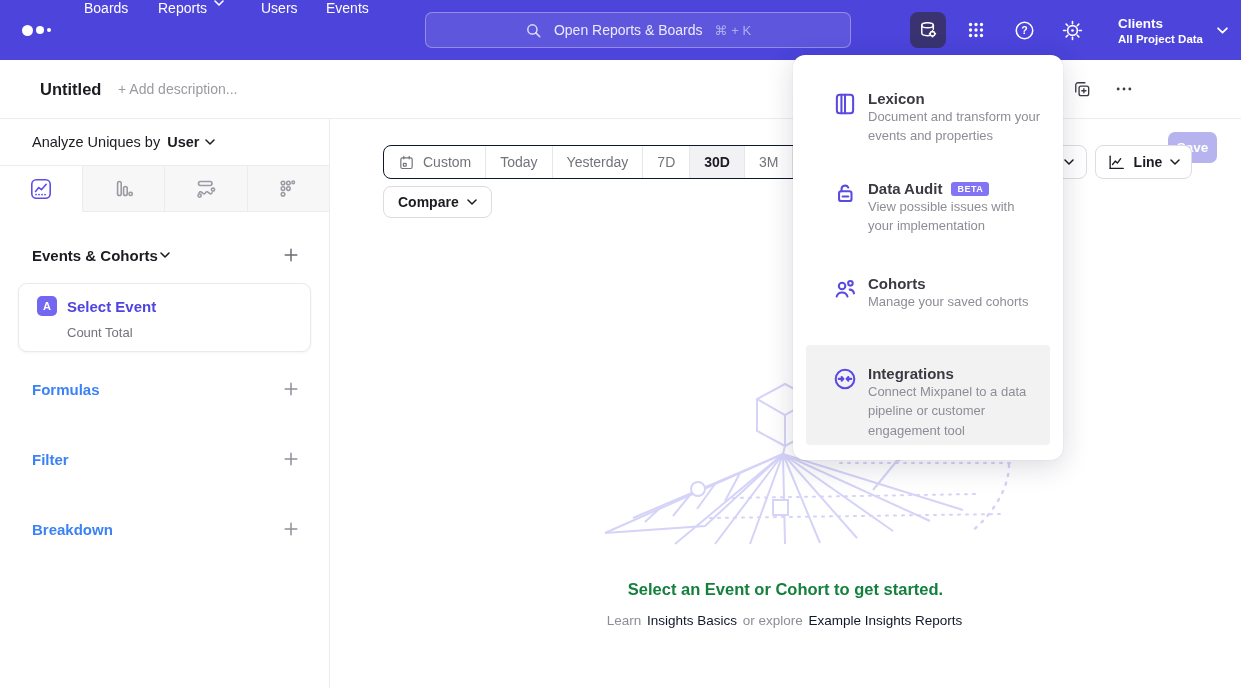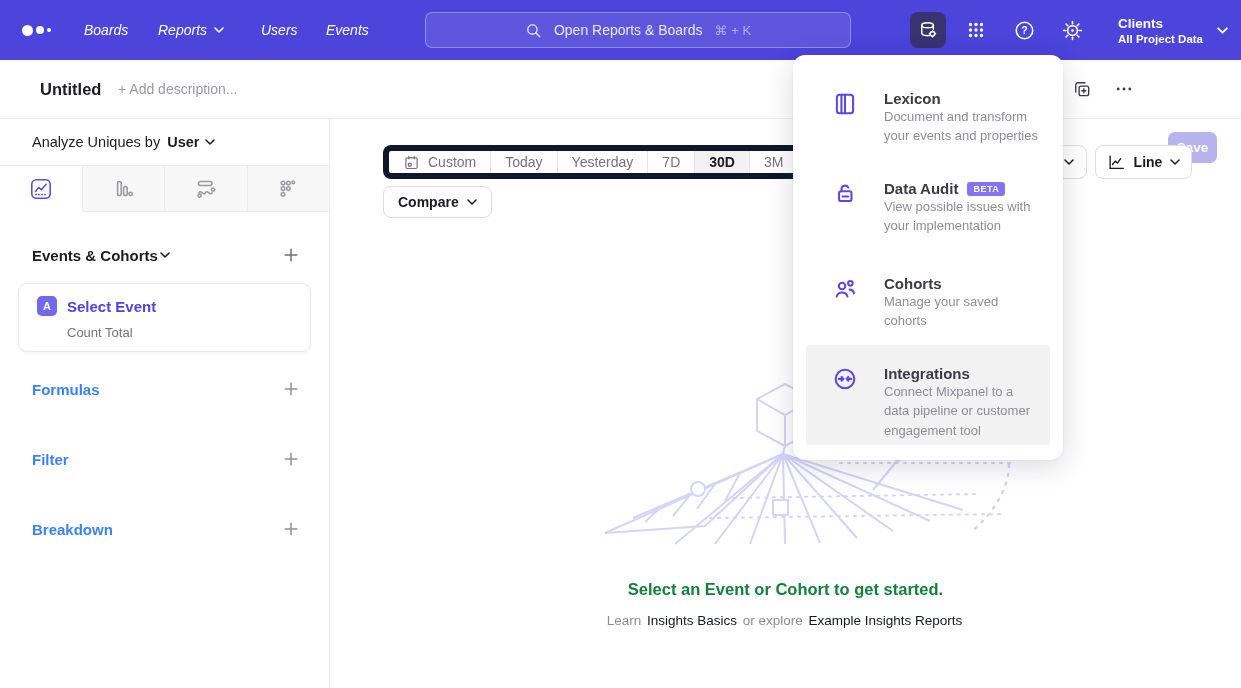--- a/index.html
+++ b/index.html
@@ -1,22 +1,22 @@
 <!DOCTYPE html>
 <html><head>
 <meta charset="utf-8">
 <style>
   * { margin:0; padding:0; box-sizing:border-box; }
   body { font-family:"Liberation Sans", sans-serif; background:#fff; }
   .app { position:relative; width:1241px; height:688px; background:#fff; overflow:hidden; }
 
   
   .navbar { position:absolute; left:0; top:0; width:100%; height:60px; background:#4c44db; z-index:10; }
-  .nav-link { position:absolute; top:0; height:60px; display:flex; align-items:center; gap:7px;
-              color:#fff; font-size:14px; font-weight:500; cursor:pointer;font-style:italic; }
+  .nav-link { position:absolute; top:0; height:60px; display:flex; gap:7px;
+              color:#fff; font-size:14px; font-weight:500; cursor:pointer; }
   .logo { position:absolute; left:22px; top:0; height:60px; display:flex; align-items:center; gap:3px; }
   .logo i { display:block; border-radius:50%; background:#fff; }
   .logo .d1{ width:11px; height:11px; } .logo .d2{ width:8px; height:8px; } .logo .d3{ width:4px; height:4px; }
   .searchbar { position:absolute; left:425px; top:12px; width:426px; height:36px;
                background:rgba(255,255,255,0.10); border:1px solid rgba(255,255,255,0.32);
                border-radius:7px; display:flex; align-items:center; justify-content:center; gap:12px;
                color:rgba(255,255,255,0.88); font-size:14px; cursor:text; }
   .searchbar .shortcut { color:rgba(255,255,255,0.5); font-size:13px; }
   .nav-iconbtn { position:absolute; top:12px; width:36px; height:36px; border-radius:8px;
                  display:flex; align-items:center; justify-content:center; color:#fff; cursor:pointer; }
@@ -53,21 +53,21 @@
   .event-card { position:absolute; left:18px; top:164px; width:293px; height:69px; background:#fff;
                 border:1px solid #e9e9ee; border-radius:9px; box-shadow:0 1px 3px rgba(20,20,40,0.05); cursor:pointer; }
   .event-card .row1 { position:absolute; left:18px; top:12px; display:flex; align-items:center; gap:10px; }
   .badge-a { width:20px; height:20px; border-radius:5px; background:#7366f0; color:#fff; font-size:11px; font-weight:700;
              display:flex; align-items:center; justify-content:center; }
   .select-event { font-size:15px; font-weight:600; color:#4f44e0; }
   .count-total { position:absolute; left:48px; top:41px; font-size:13px; color:#73737c; }
 
   
   .date-control { position:absolute; left:383px; top:145px; height:34px; display:flex; align-items:stretch;
-                  background:#fff; border:6px solid #0f172a; border-radius:8px; overflow:hidden; z-index:1; }
+                  background:#fff; border:1px solid #0f172a; border-radius:8px; overflow:hidden; z-index:1; }
   .range { display:flex; align-items:center; gap:8px; padding:0 14px; font-size:14px; color:#73737c;
            border-right:1px solid #e7e7ea; cursor:pointer; white-space:nowrap; }
   .range:last-child { border-right:none; }
   .range.selected { background:#f2f2f4; color:#1b1b21; font-weight:700; }
   .compare-btn { position:absolute; left:383px; top:186px; height:32px; padding:0 14px; background:#fff;
                  border:1px solid #dcdce1; border-radius:8px; display:flex; align-items:center; gap:8px;
                  font-size:14px; font-weight:600; color:#1b1b21; cursor:pointer; }
   .interval-stub { position:absolute; left:967px; top:145px; width:120px; height:34px; background:#fff;
                    border:1px solid #dcdce1; border-radius:8px; display:flex; align-items:center;
                    justify-content:flex-end; padding-right:12px; color:#3b3b42; cursor:pointer; z-index:2; }
@@ -78,21 +78,21 @@
   
   .wireframe { position:absolute; left:585px; top:366px; z-index:0; }
   .empty-title { position:absolute; left:330px; top:580px; width:911px; text-align:center;
                  font-size:16.5px; font-weight:700; color:#15803d; }
   .empty-sub { position:absolute; left:330px; top:613px; width:911px; text-align:center; font-size:13.5px; color:#8d8d96; }
   .empty-sub .lnk { color:#0f172a; font-weight:400; cursor:pointer; margin:4px 2px; }
 
   
   .menu-panel { position:absolute; left:793px; top:55px; width:270px; height:405px; background:#fff;
                 border-radius:12px; box-shadow:0 6px 28px rgba(25,25,60,0.16), 0 0 1px rgba(25,25,60,0.2); z-index:30; }
-  .menu-item { position:absolute; left:13px; right:13px; display:flex; gap:26px; padding:20px 10px 0 26px;
+  .menu-item { position:absolute; left:13px; right:13px; display:flex; gap:10px; padding:20px 10px 0 26px;
                border-radius:4px; cursor:pointer; }
   .menu-item.highlighted { background:#f2f2f3; }
   .mi-icon { flex:0 0 26px; color:#5b4ae0; padding-top:1px; }
   .mi-text { width:178px; }
   .mi-title { font-size:15px; font-weight:600; color:#3a3a42; display:flex; align-items:center; gap:9px; }
   .mi-desc { margin-top:5px; font-size:13px; line-height:1.42; color:#8d8d96; }
   .beta-badge { background:#8274f2; color:#fff; font-size:9px; font-weight:700; letter-spacing:0.5px;
                 padding:2px 6px; border-radius:3px; }
 
   .chev { flex:none; }

